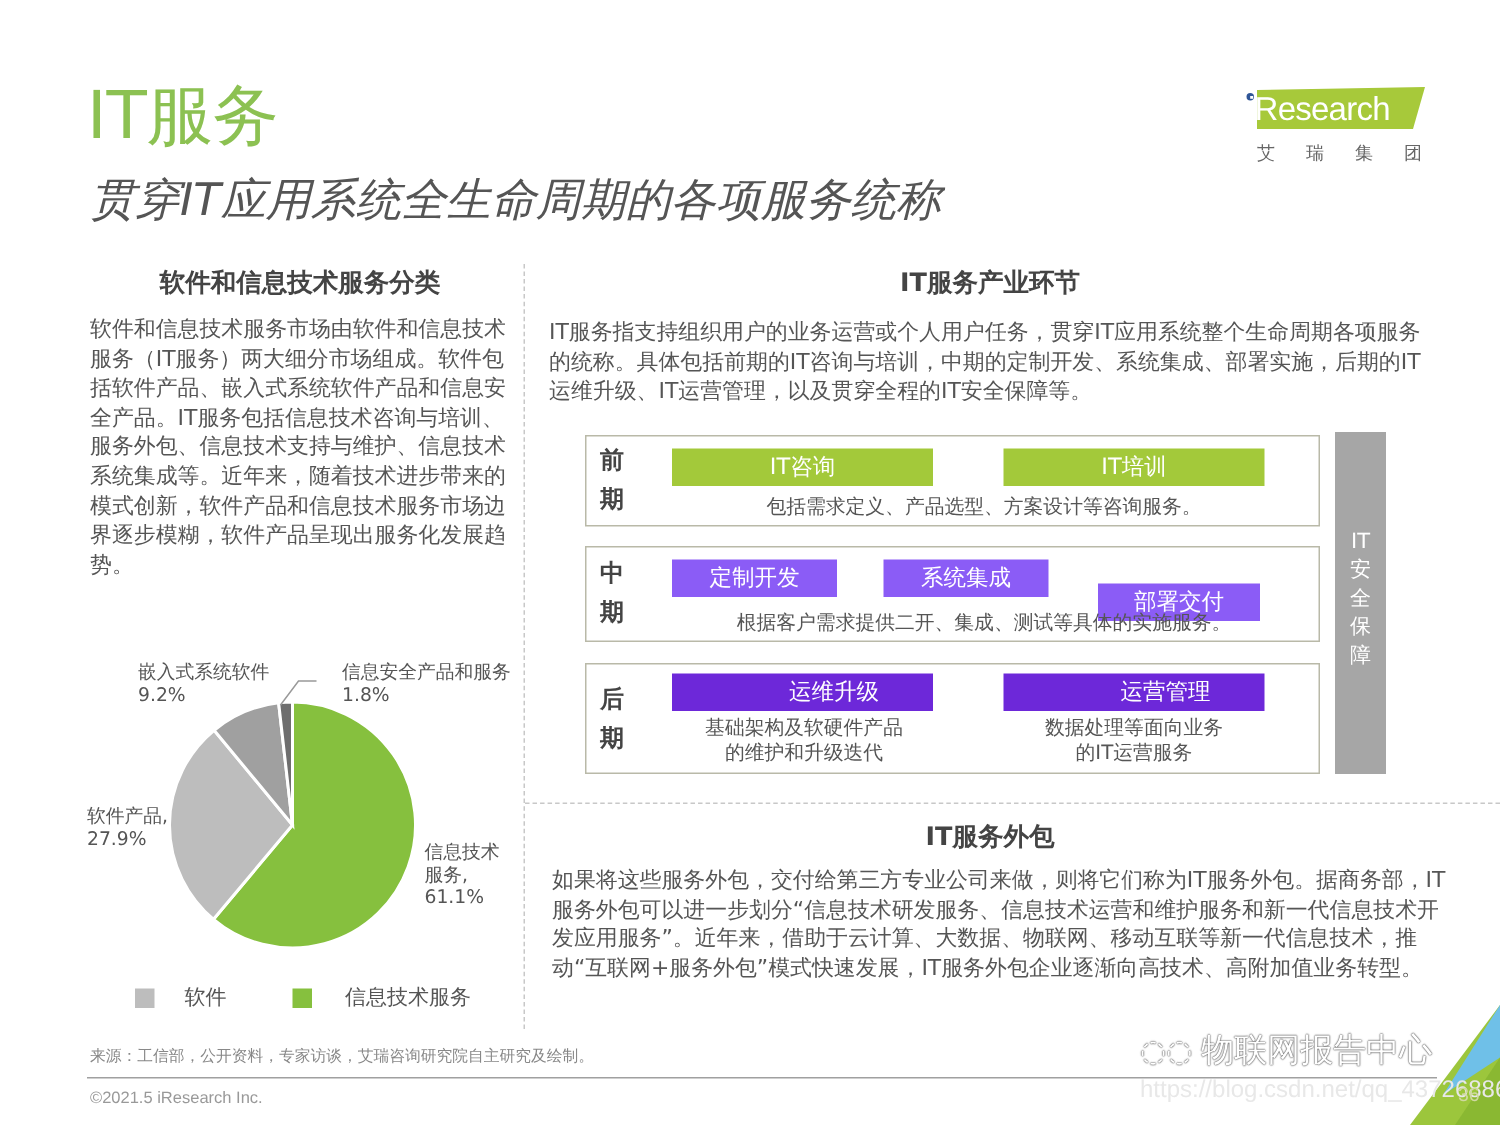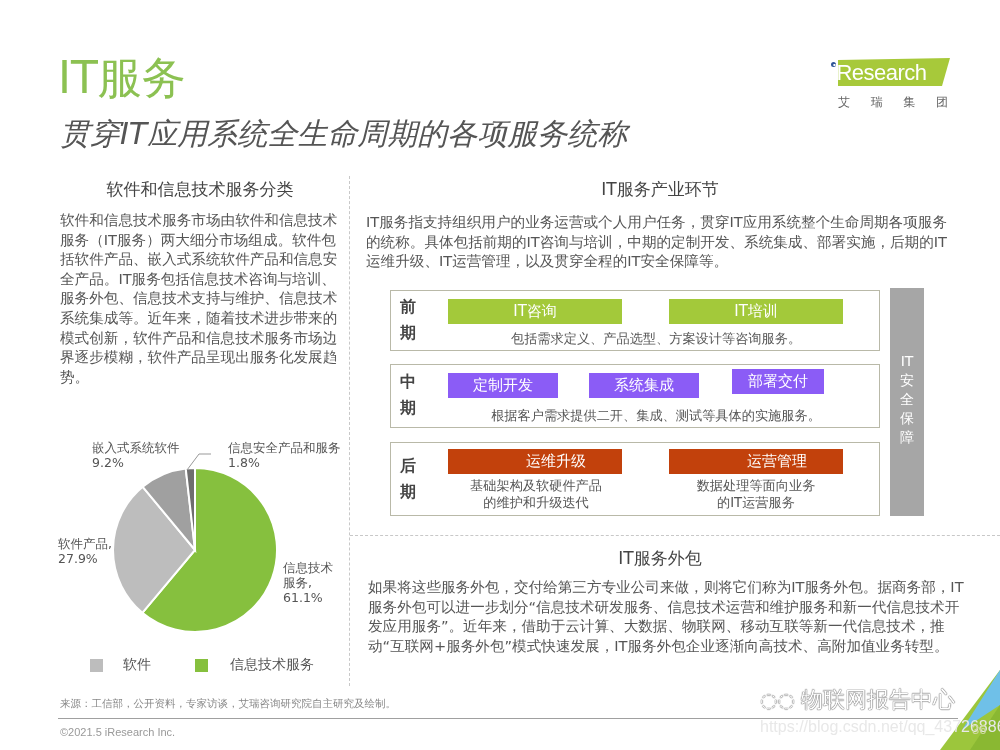--- a/index.html
+++ b/index.html
@@ -7,38 +7,38 @@
   body { position: relative; font-family: "DejaVu Sans", "Liberation Sans", sans-serif; color: #555555; }
   .abs { position: absolute; }
   .title { left: 58px; top: 52px; font-size: 44px; color: #8cc152; font-weight: normal; letter-spacing: 0px; line-height: 52px; }
   .subtitle { left: 60px; top: 114px; font-size: 30px; color: #555555; line-height: 40px; font-style: italic; }
   .logo { left: 822px; top: 50px; width: 130px; height: 64px; }
   .logo-flag { position: absolute; left: 10px; top: 8px; width: 118px; height: 30px; }
   .logo-text { position: absolute; left: 10px; top: 8px; font-family: "Liberation Sans", sans-serif; font-size: 22px; color: #ffffff; line-height: 30px; letter-spacing: -0.5px; }
   .logo-dot { position: absolute; left: 9px; top: 12px; width: 5px; height: 5px; border-radius: 50%; background: #2f5597; }
   .logo-sub { position: absolute; left: 16px; top: 44px; width: 110px; display: flex; justify-content: space-between; font-size: 12px; color: #666666; }
 
-  .sec-head { font-size: 17px; font-weight: normal; color: #444444; text-align: center; line-height: 22px; }
+  .sec-head { font-size: 17px; font-weight: bold; color: #444444; text-align: center; line-height: 22px; }
   .body-text { font-size: 14.6px; line-height: 19.6px; color: #555555; }
 
   .left-head { left: 60px; top: 178px; width: 280px; }
   .left-body { left: 60px; top: 210px; width: 280px; }
 
   .vdiv { left: 349px; top: 176px; width: 0; height: 510px; border-left: 1px dashed #c8c8c8; }
   .hdiv { left: 350px; top: 535px; width: 650px; height: 0; border-top: 1px dashed #c8c8c8; }
 
   .right-head { left: 360px; top: 178px; width: 600px; }
   .right-body { left: 366px; top: 212px; width: 594px; }
 
   .phase-box { left: 390px; width: 490px; border: 1px solid #b9b9a8; background: #ffffff; }
   .phase-label { position: absolute; left: 9px; width: 20px; font-size: 16px; font-weight: bold; color: #444444; line-height: 26px; }
   .tag { position: absolute; height: 25px; color: #ffffff; font-size: 15px; text-align: center; line-height: 25px; }
   .tag.light { background: #a3c93a; }
   .tag.mid { background: #8b5cf6; }
-  .tag.dark { background: #c2410c; padding-left: 42px; }
+  .tag.dark { background: #6d28d9; padding-left: 42px; }
   .phase-desc { position: absolute; font-size: 13.2px; color: #555555; text-align: center; line-height: 17px; }
 
   .security-bar { left: 890px; top: 288px; width: 34px; height: 228px; background: #a6a6a6; }
   .security-text { position: absolute; left: 0; top: 64px; width: 34px; text-align: center; color: #ffffff; font-size: 14px; line-height: 19px; }
 
   .out-head { left: 360px; top: 547px; width: 600px; }
   .out-body { left: 368px; top: 577px; width: 600px; }
 
   .pie { left: 110px; top: 465px; width: 170px; height: 170px; }
   .pie-label { font-size: 12.5px; color: #555555; line-height: 15px; }
@@ -135,21 +135,21 @@
   <div class="phase-desc" style="left:40px;top:39px;width:450px;">包括需求定义、产品选型、方案设计等咨询服务。</div>
 </div>
 
 <div class="abs phase-box" style="top:364px;height:64px;">
   <div class="phase-label" style="top:4px;">
     <div>中</div>
     <div>期</div>
   </div>
   <div class="tag mid" style="left:57px;top:8px;width:110px;">定制开发</div>
   <div class="tag mid" style="left:198px;top:8px;width:110px;">系统集成</div>
-  <div class="tag mid" style="left:341px;top:4px;width:92px;">部署交付</div>
+  <div class="tag mid" style="left:341px;top:24px;width:108px;">部署交付</div>
   <div class="phase-desc" style="left:40px;top:42px;width:450px;">根据客户需求提供二开、集成、测试等具体的实施服务。</div>
 </div>
 
 <div class="abs phase-box" style="top:442px;height:74px;">
   <div class="phase-label" style="top:10px;">
     <div>后</div>
     <div>期</div>
   </div>
   <div class="tag dark" style="left:57px;top:6px;width:174px;">运维升级</div>
   <div class="tag dark" style="left:278px;top:6px;width:174px;">运营管理</div>

